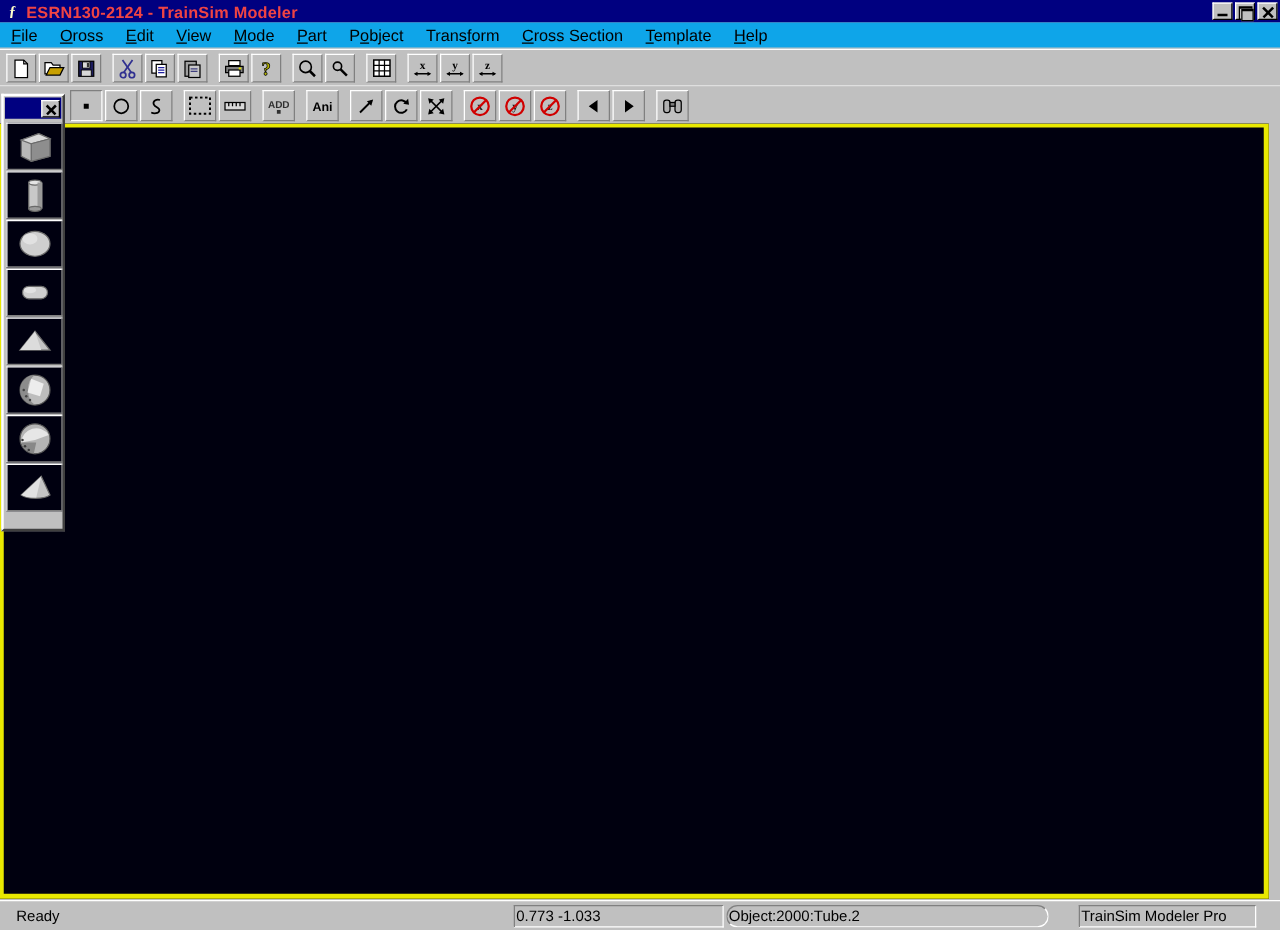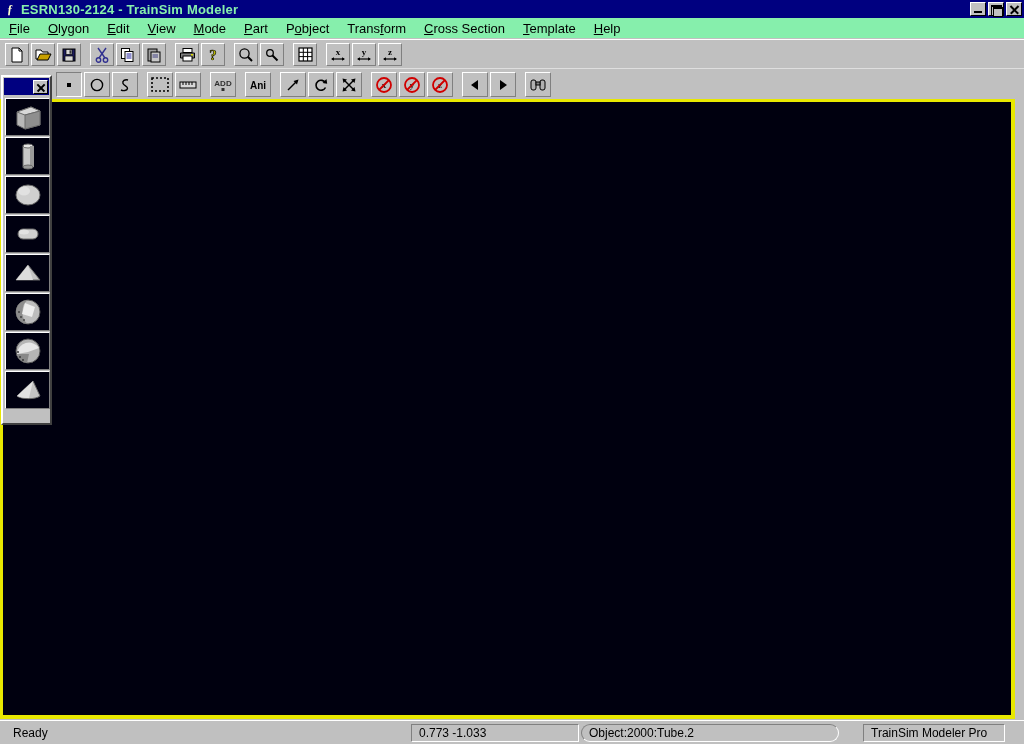--- a/index.html
+++ b/index.html
@@ -16,21 +16,21 @@
     position:absolute;left:0;top:0;width:1024px;height:18px;
     background:#000080;display:flex;align-items:center;
   }
   .title-icon{
     width:16px;height:14px;margin-left:2px;margin-right:3px;
     display:flex;align-items:center;justify-content:center;
     font-size:12px;color:#ffffcc;font-weight:bold;
     font-family:"Liberation Serif",serif;
   }
   .title-text{
-    color:#86efac;font-size:13px;font-weight:bold;letter-spacing:0.2px;
+    color:#ef4444;font-size:13px;font-weight:bold;letter-spacing:0.2px;
     white-space:nowrap;font-family:"Liberation Sans",sans-serif;
   }
   .title-btns{position:absolute;right:2px;top:2px;display:flex;gap:0;}
   .tbtn{
     width:16px;height:14px;margin-left:2px;
     background:#c0c0c0;
     border-top:1px solid #ffffff;border-left:1px solid #ffffff;
     border-right:1px solid #000000;border-bottom:1px solid #000000;
     position:relative;box-sizing:border-box;
   }
@@ -38,21 +38,21 @@
   .tb-min i{left:3px;bottom:2px;width:8px;height:2px;}
   .tb-max i.o{left:2px;top:2px;width:9px;height:8px;background:transparent;border:1px solid #000;border-top-width:2px;}
   .tb-max i.p{left:4px;top:4px;width:8px;height:7px;background:#c0c0c0;border:1px solid #000;border-top-width:2px;}
   .tb-close .x1,.tb-close .x2{left:2px;top:6px;width:11px;height:1.6px;background:#000;}
   .tb-close .x1{transform:rotate(45deg);}
   .tb-close .x2{transform:rotate(-45deg);}
 
   
   .menubar{
     position:absolute;left:0;top:18px;width:1024px;height:20px;
-    background:#86efac;display:flex;align-items:center;
+    background:#0ea5e9;display:flex;align-items:center;
     border-bottom:1px solid #c0c0c0;
   }
   .menu-item{
     font-size:13px;color:#000;padding:2px 9px;white-space:nowrap;
     font-family:"Liberation Sans",sans-serif;cursor:default;
   }
   .menu-item u{text-decoration:underline;}
 
   
   .toolbar{
@@ -141,21 +141,21 @@
   }
 
   
   #statusbar{
     position:absolute;left:0;top:720px;width:1024px;height:24px;
     background:#c0c0c0;display:flex;align-items:center;
     border-top:1px solid #ffffff;box-sizing:border-box;
   }
   .sb-panel{
     height:18px;margin:0 1px;box-sizing:border-box;
-    display:flex;align-items:center;padding-left:7px;
+    display:flex;align-items:center;padding-left:1px;
     font-size:12px;color:#000;
     border-top:1px solid #808080;border-left:1px solid #808080;
     border-right:1px solid #ffffff;border-bottom:1px solid #ffffff;
     font-family:"Liberation Sans",sans-serif;white-space:nowrap;
   }
   .sb-ready{width:408px;border:none;padding-left:12px;}
   .sb-coord{width:168px;}
   .sb-object{width:258px;border-radius:9px;}
   .sb-brand{width:142px;margin-left:23px;}
 </style>
@@ -177,21 +177,21 @@
         </div>
       <div class="tbtn tb-close">
           <i class="x1"></i>
           <i class="x2"></i>
         </div>
     </div>
   </div>
 
   <div class="menubar">
     <div class="menu-item"><u>F</u><span>ile</span></div>
-    <div class="menu-item"><u>O</u><span>lygon</span></div>
+    <div class="menu-item"><u>O</u><span>ross</span></div>
     <div class="menu-item"><u>E</u><span>dit</span></div>
     <div class="menu-item"><u>V</u><span>iew</span></div>
     <div class="menu-item"><u>M</u><span>ode</span></div>
     <div class="menu-item"><u>P</u><span>art</span></div>
     <div class="menu-item">P<u>o</u><span>bject</span></div>
     <div class="menu-item">Trans<u>f</u><span>orm</span></div>
     <div class="menu-item"><u>C</u><span>ross Section</span></div>
     <div class="menu-item"><u>T</u><span>emplate</span></div>
     <div class="menu-item"><u>H</u><span>elp</span></div>
   </div>

